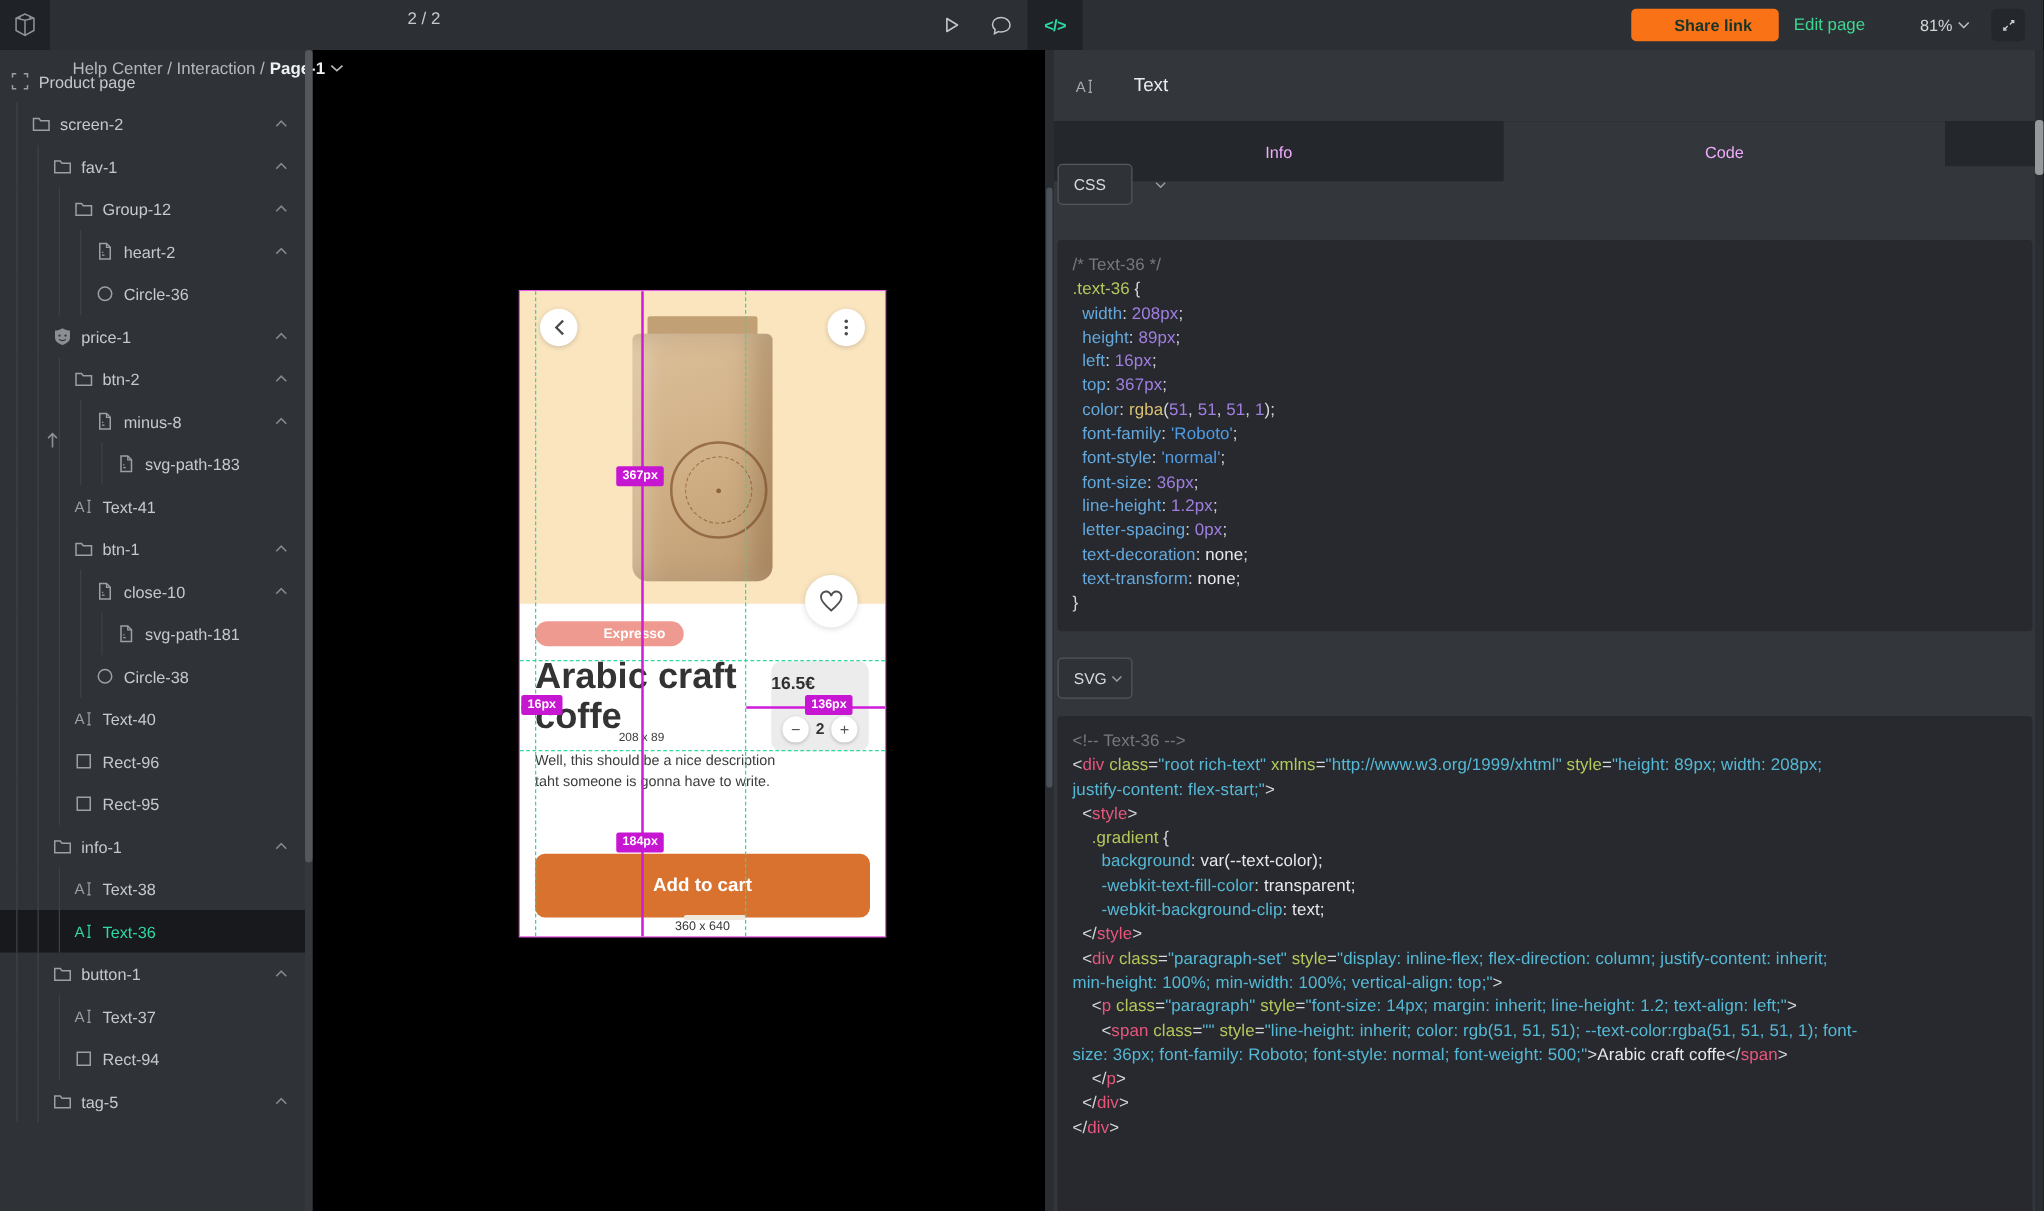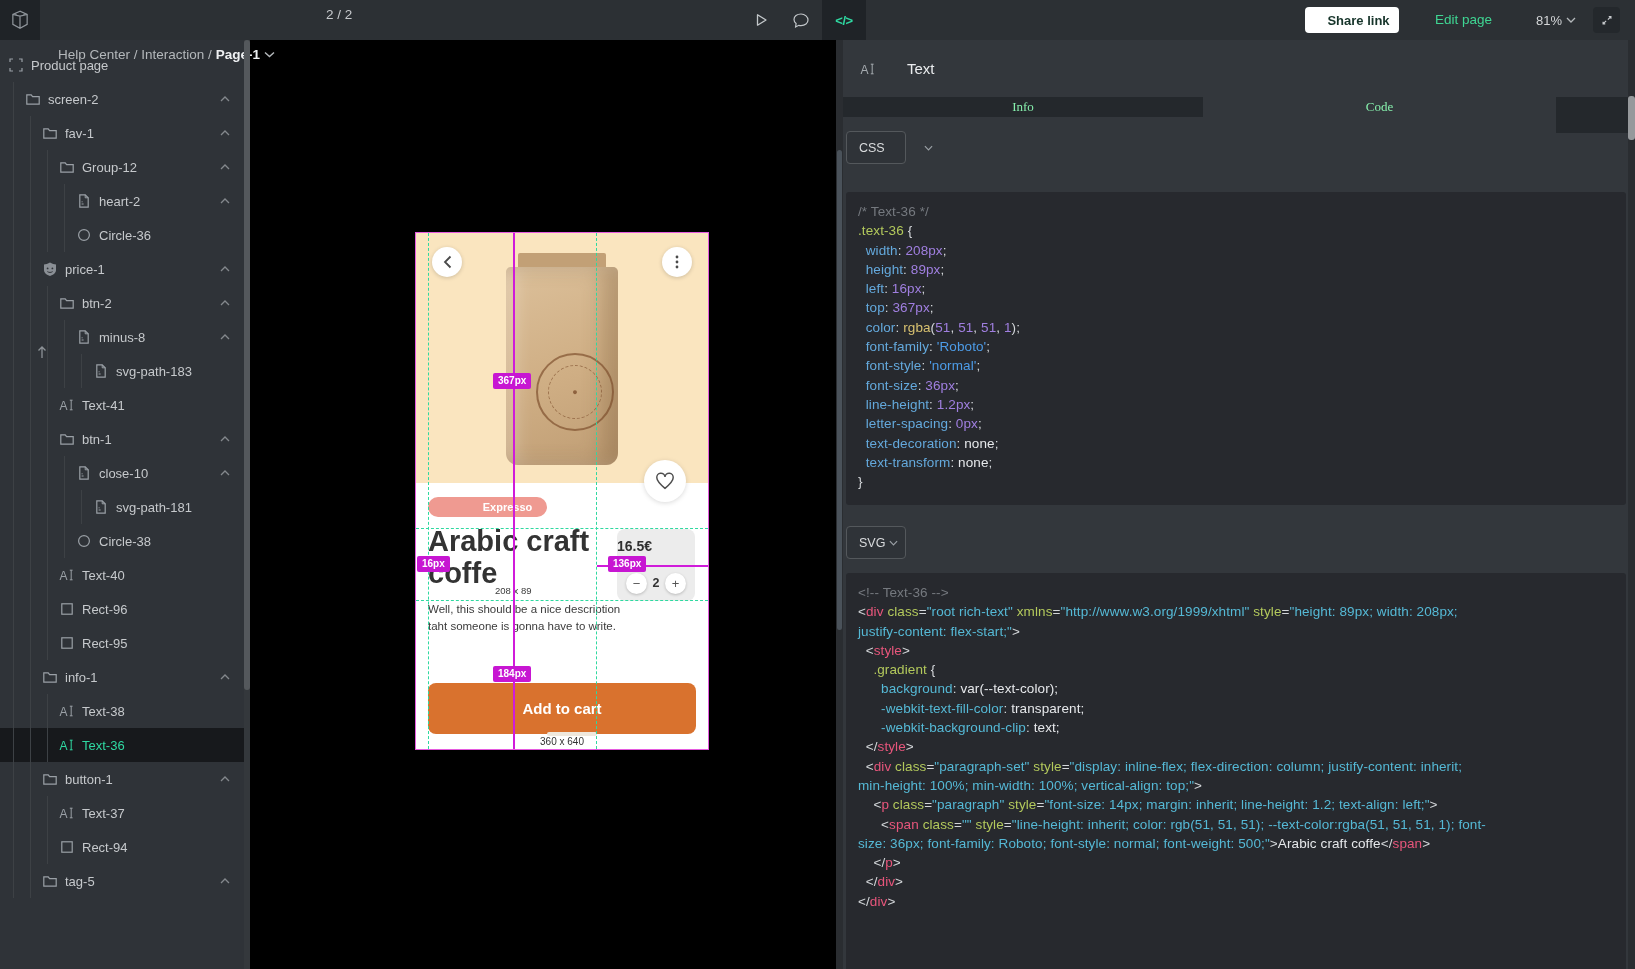--- a/index.html
+++ b/index.html
@@ -14,21 +14,21 @@
          font-size:13.5px;color:#b4b8bb;gap:4px;cursor:pointer;margin-top:34px;}
   .crumb .crumb-cur{color:#eef0f2;font-weight:700;}
   .chev{color:#b4b8bb;display:inline-flex;align-items:center;}
   .counter{position:absolute;left:326px;top:0;height:28px;display:flex;align-items:center;
            font-size:13.5px;color:#c6c9cc;}
   .tb-icon{position:absolute;top:0;width:26px;height:40px;display:flex;align-items:center;
            justify-content:center;color:#c3c7ca;cursor:pointer;}
   .code-tile{position:absolute;left:822px;top:0;width:44px;height:40px;background:#1f2327;
              display:flex;align-items:center;justify-content:center;cursor:pointer;}
   .code-tile span{color:#2fd9a2;font-weight:700;font-size:13px;letter-spacing:-.5px;}
-  .share{position:absolute;left:1305px;top:7px;width:94px;height:26px;background:#ffffff;
+  .share{position:absolute;left:1305px;top:7px;width:118px;height:26px;background:#f97316;
          color:#16342a;font-weight:700;font-size:13px;border:none;border-radius:4px;cursor:pointer;
          font-family:"Liberation Sans",sans-serif;padding-left:19px;}
   .edit{position:absolute;left:1435px;top:12px;font-size:13.5px;color:#3fd693;cursor:pointer;text-decoration:none;}
   .zoomctl{position:absolute;left:1536px;top:0;height:40px;display:flex;align-items:center;gap:4px;
            color:#d3d5d7;font-size:13px;cursor:pointer;}
   .fs-tile{position:absolute;left:1593px;top:7px;width:27px;height:26px;background:#24282c;border-radius:4px;
            display:flex;align-items:center;justify-content:center;color:#c8cbce;cursor:pointer;}
   
   #sidebar{position:absolute;left:0;top:40px;width:250px;height:929px;background:#2f3338;z-index:20;overflow:hidden;}
   #layer-tree{position:absolute;left:0;top:8px;width:244px;}
@@ -86,22 +86,22 @@
   .g-vsolid{position:absolute;left:513px;top:233px;width:1.5px;height:516px;background:#d01bda;z-index:7;}
   .g-hsolid{position:absolute;top:565px;height:1.5px;background:#d01bda;z-index:7;}
   .badge{position:absolute;background:#c716d2;color:#fff;font-size:10px;font-weight:700;
          padding:2px 5px;border-radius:2px;z-index:8;line-height:1.2;}
   
   #inspector{position:absolute;left:836px;top:40px;width:799px;height:929px;background:#33373c;z-index:10;}
   .insp-header{position:absolute;left:0;top:0;width:799px;height:57px;border-bottom:1px solid #212428;
                display:flex;align-items:center;}
   .insp-header .t-icon{margin-left:24px;color:#a6abb0;}
   .insp-title{color:#eaecee;font-size:15px;margin-left:24px;}
-  .tab{position:absolute;top:57px;height:20px;display:flex;align-items:center;justify-content:center;
-       font-size:13px;color:#86efac;cursor:pointer;font-family:Liberation Serif, serif;}
+  .tab{position:absolute;top:57px;height:48px;display:flex;align-items:center;justify-content:center;
+       font-size:13px;color:#f0abfc;cursor:pointer;}
   .tab.inactive{background:#24282c;}
   .tab.active{background:#33373c;}
   .tab-rest{position:absolute;top:57px;left:720px;width:79px;height:36px;background:#24282c;}
   .dropdown{position:absolute;left:10px;width:58px;height:31px;border:1px solid #54585c;border-radius:4px;
             display:flex;align-items:center;background:#2f3338;color:#d9dbdd;font-size:12.5px;cursor:pointer;}
   .dropdown span{margin-left:12px;}
   .dropdown .chev{margin-left:auto;margin-right:7px;color:#9aa0a5;}
   .codeblock{position:absolute;left:10px;width:780px;background:#27292e;border-radius:3px;
              padding:10px 12px;box-sizing:border-box;font-family:"Liberation Sans",sans-serif;
              font-size:13.5px;line-height:19.3px;letter-spacing:.1px;white-space:pre;}
@@ -567,21 +567,21 @@
 
   <div class="g-vdash" style="left:428px;"></div>
   <div class="g-vdash" style="left:596px;"></div>
   <div class="g-hdash" style="top:528px;"></div>
   <div class="g-hdash" style="top:600px;"></div>
   <div class="g-vsolid"></div>
   <div class="g-hsolid" style="left:597px;width:111px;"></div>
   <div class="g-hsolid" style="left:417px;width:13px;"></div>
   <div class="badge" style="left:493px;top:373px;">367px</div>
   <div class="badge" style="left:417px;top:556px;">16px</div>
-  <div class="badge" style="left:608px;top:556px;">136px</div>
+  <div class="badge" style="left:644px;top:556px;">136px</div>
   <div class="badge" style="left:493px;top:666px;">184px</div>
 
   <section id="inspector">
     <div class="insp-header">
       <span class="t-icon">
         <svg viewBox="0 0 16 16">
             <text x="0.5" y="12.5" font-size="12" fill="currentColor" font-family="Liberation Sans, sans-serif">A</text>
             <path d="M12.2 3.2v9.6M10.8 3.2h2.8M10.8 12.8h2.8" stroke="currentColor" stroke-width="1" fill="none"></path>
           </svg>
       </span>

